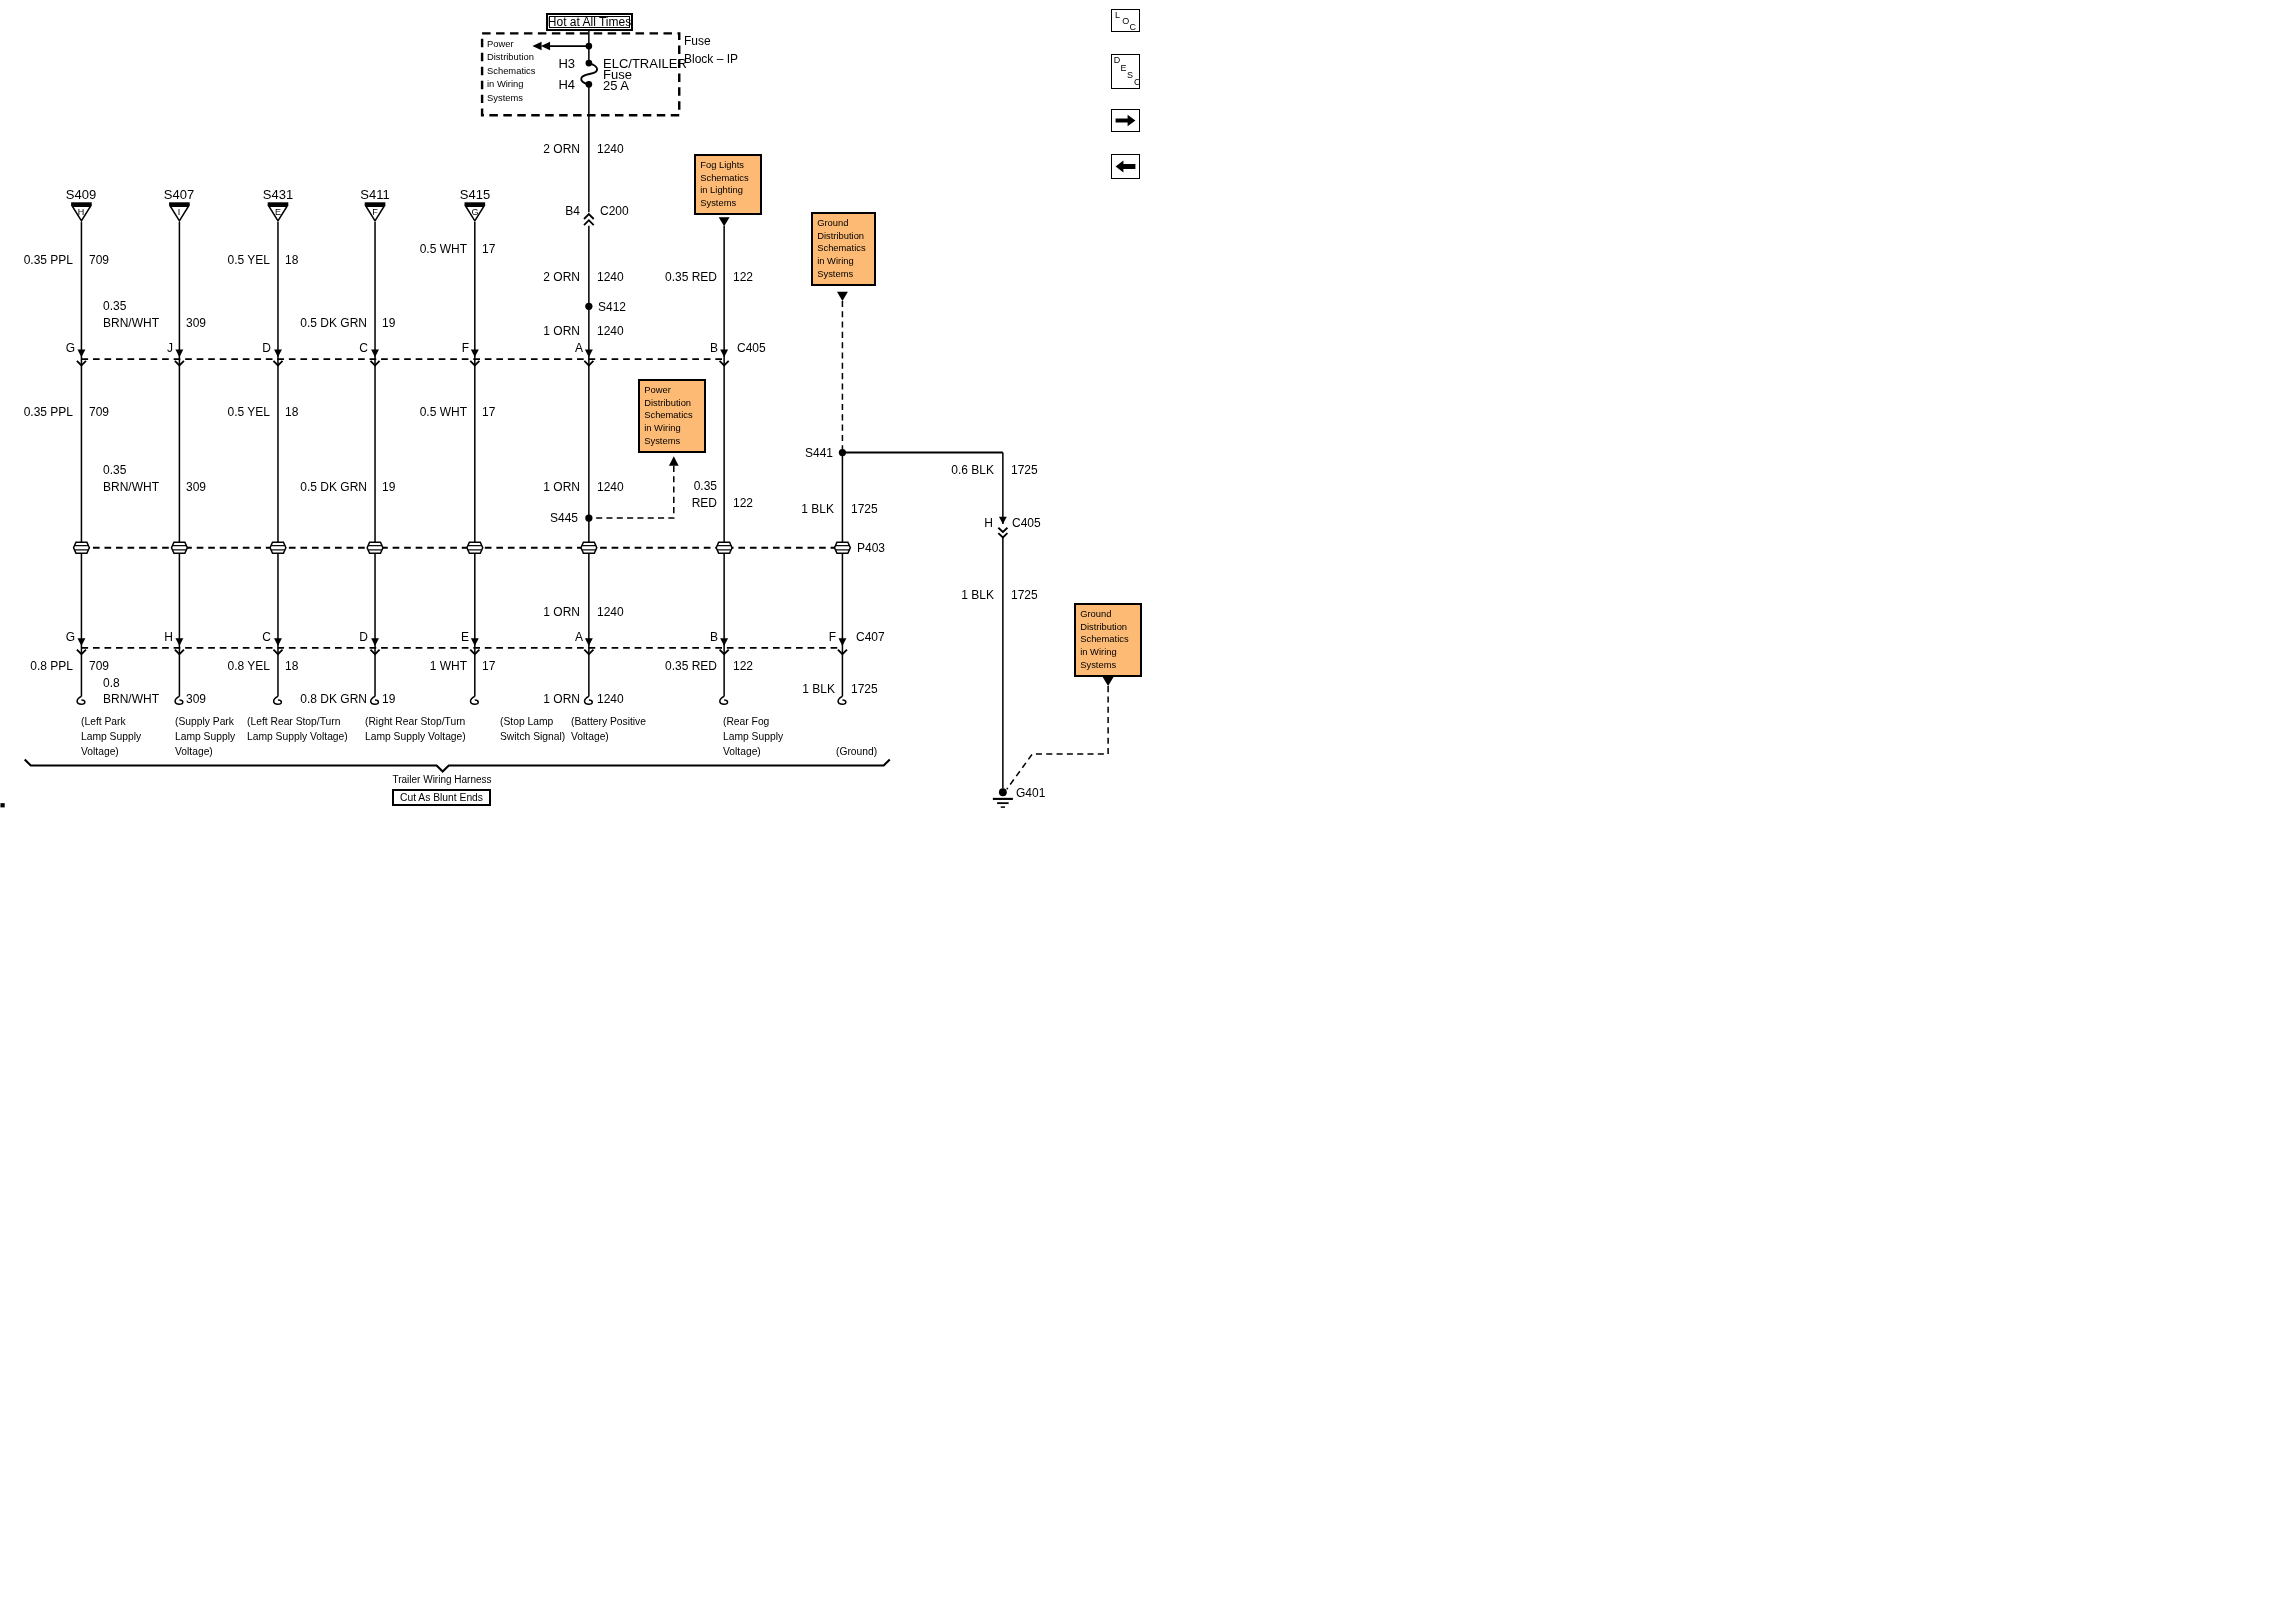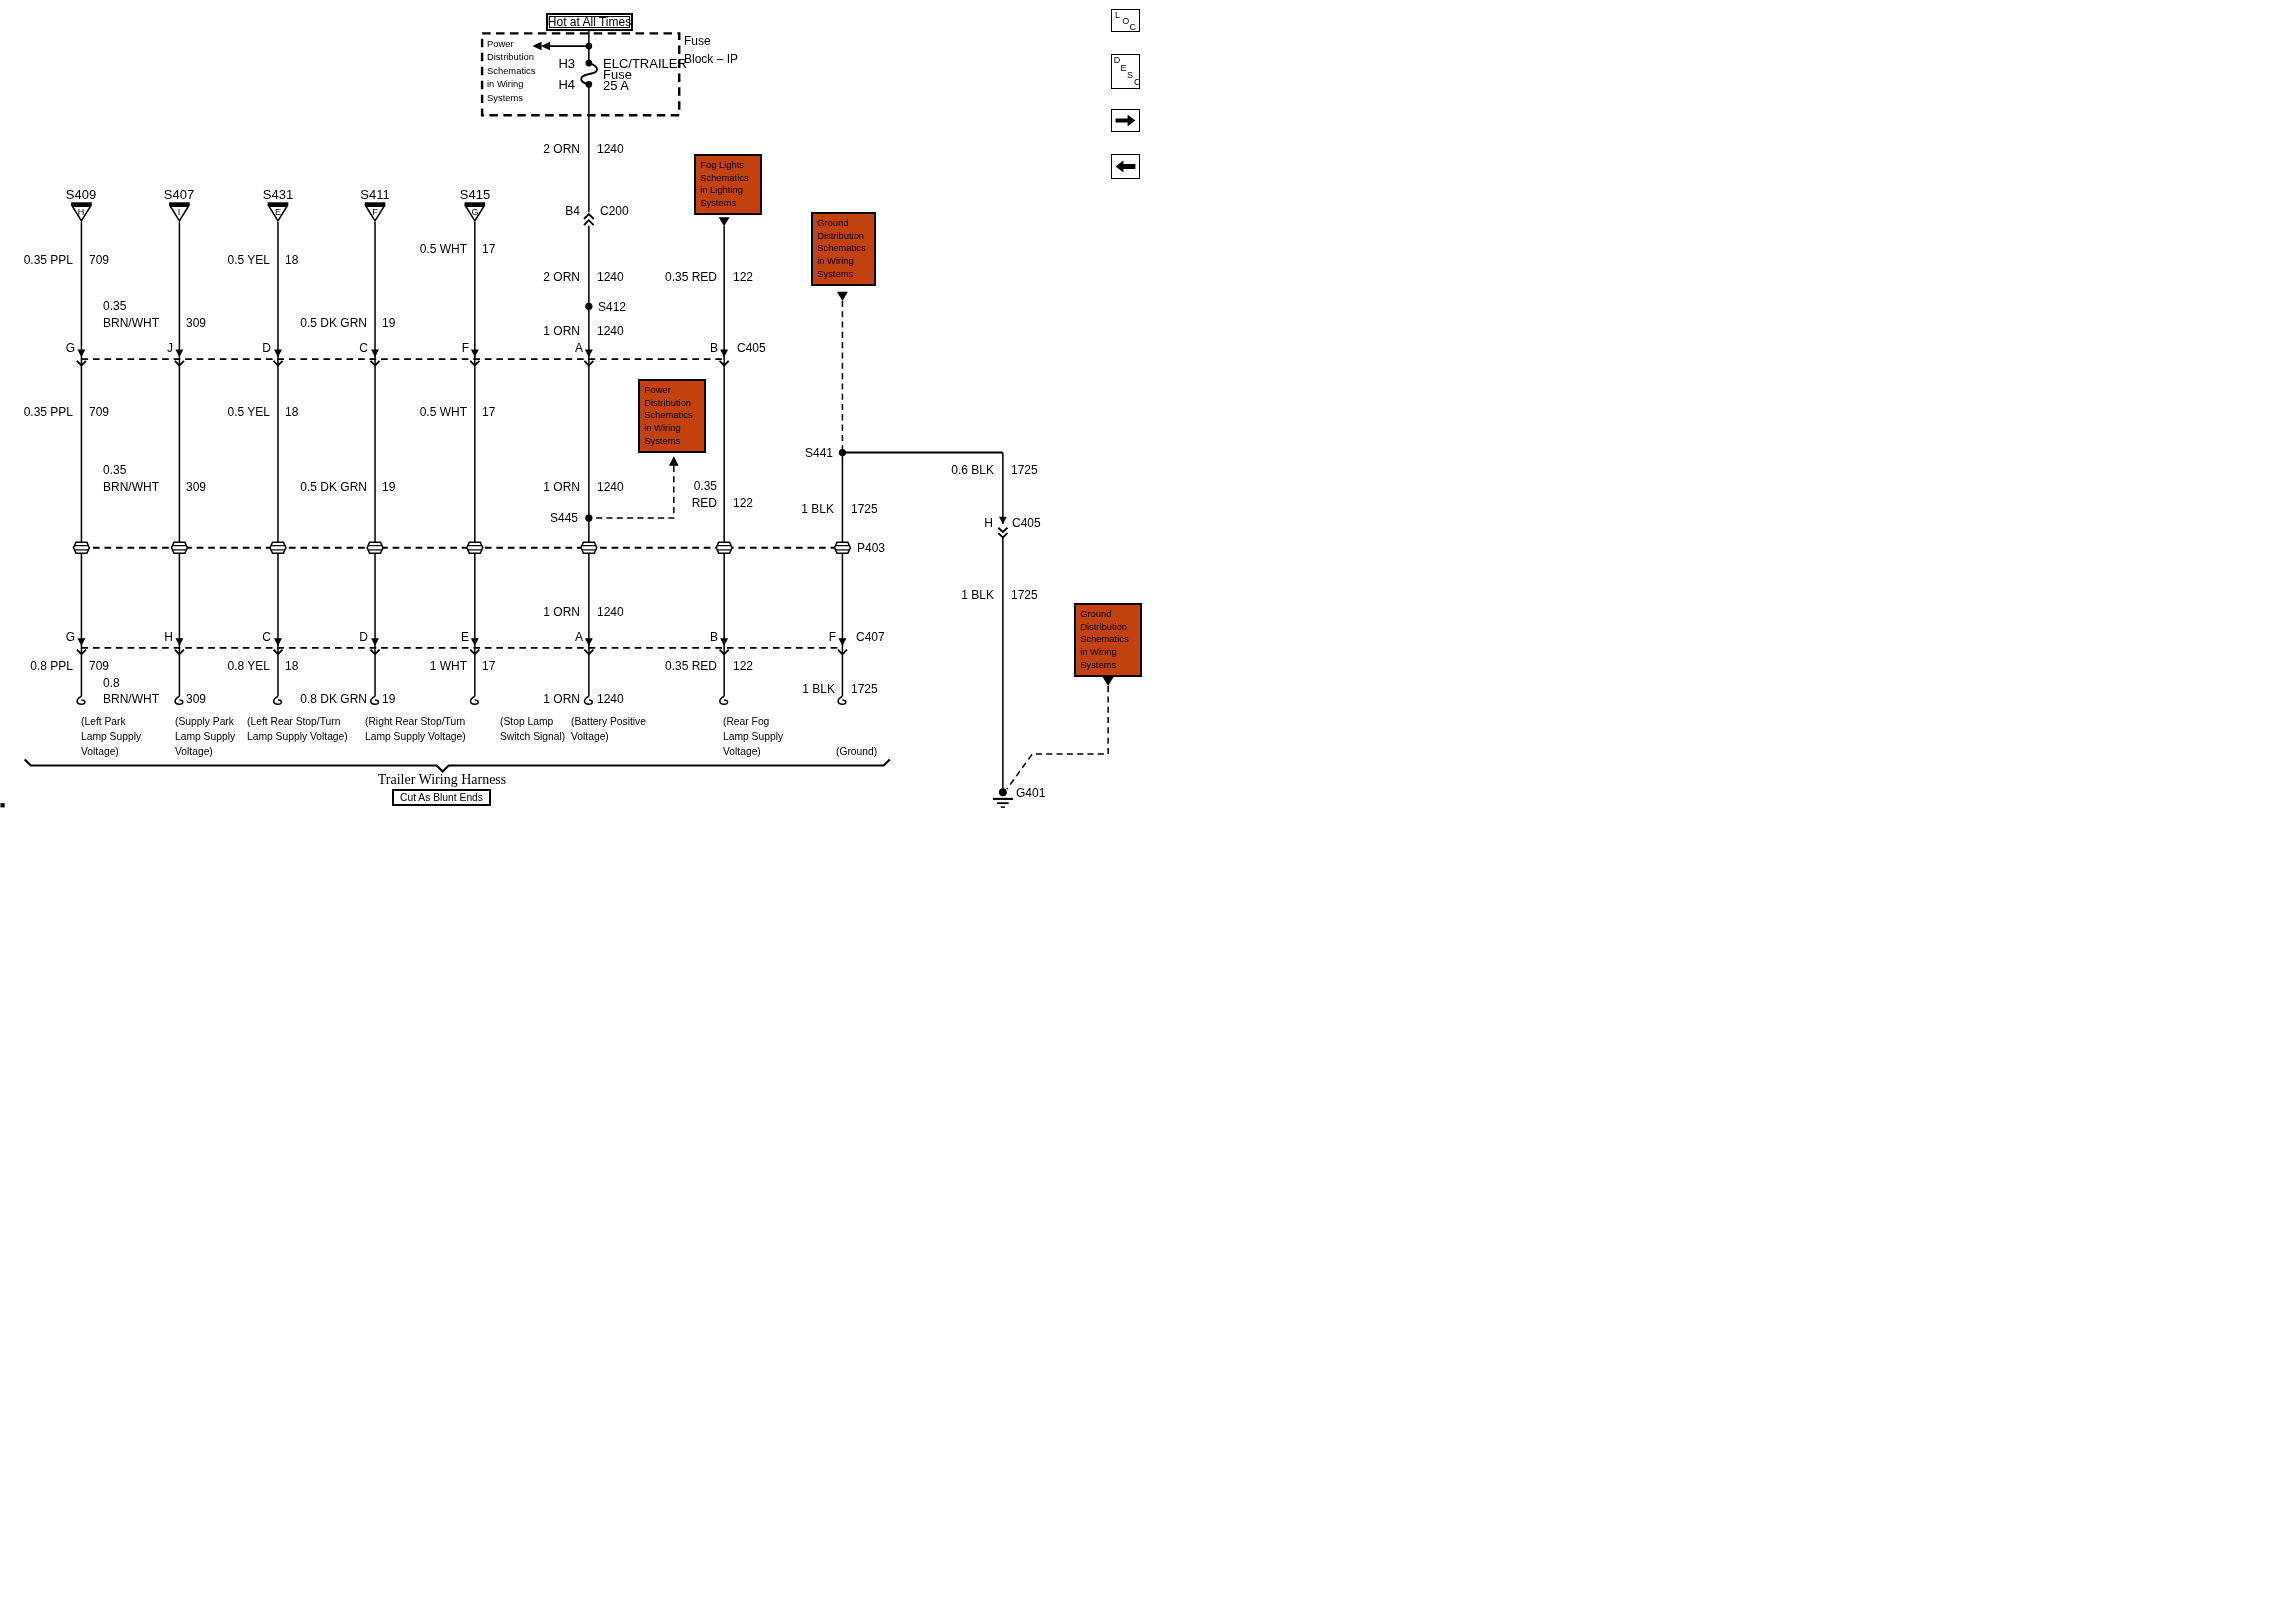--- a/index.html
+++ b/index.html
@@ -5,22 +5,22 @@
   html,body{margin:0;padding:0;background:#fff;}
   .canvas{position:relative;width:1148px;height:808px;background:#ffffff;
           font-family:"Liberation Sans",sans-serif;color:#000;overflow:hidden;}
   svg.geom{position:absolute;left:0;top:0;z-index:0;}
   .lb{position:absolute;white-space:nowrap;font-size:12px;color:#000;
       transform:translate(0,-50%);z-index:2;line-height:1;}
   .r{transform:translate(-100%,-50%);}
   .c{transform:translate(-50%,-50%);}
   .fs15{font-size:9px;}
   .fs16{font-size:13px;}
-  .fs17{font-size:14px;font-family:Liberation Serif, serif;}
-  .notebox{position:absolute;border:2.1px solid #000;background:#c2410c;
+  .fs17{font-size:10px;}
+  .notebox{position:absolute;border:2.1px solid #000;background:#fdba74;
            padding:3px 4.2px;font-size:9.4px;line-height:12.7px;z-index:2;}
   .notebox span{display:block;}
   .plain-note{position:absolute;font-size:9.4px;line-height:13.4px;z-index:2;}
   .plain-note span{display:block;}
   .desc{position:absolute;font-size:10.3px;line-height:15px;z-index:2;}
   .desc span{display:block;margin-left:20px;}
   .hotbox{position:absolute;left:546px;top:13.4px;width:83px;height:13.4px;
           border:2.4px solid #000;z-index:2;background:#fff;}
   .hotbox .inner{position:absolute;left:0.6px;top:0.6px;right:0.6px;bottom:0.6px;
           border:0.9px solid #000;display:flex;align-items:center;justify-content:center;

